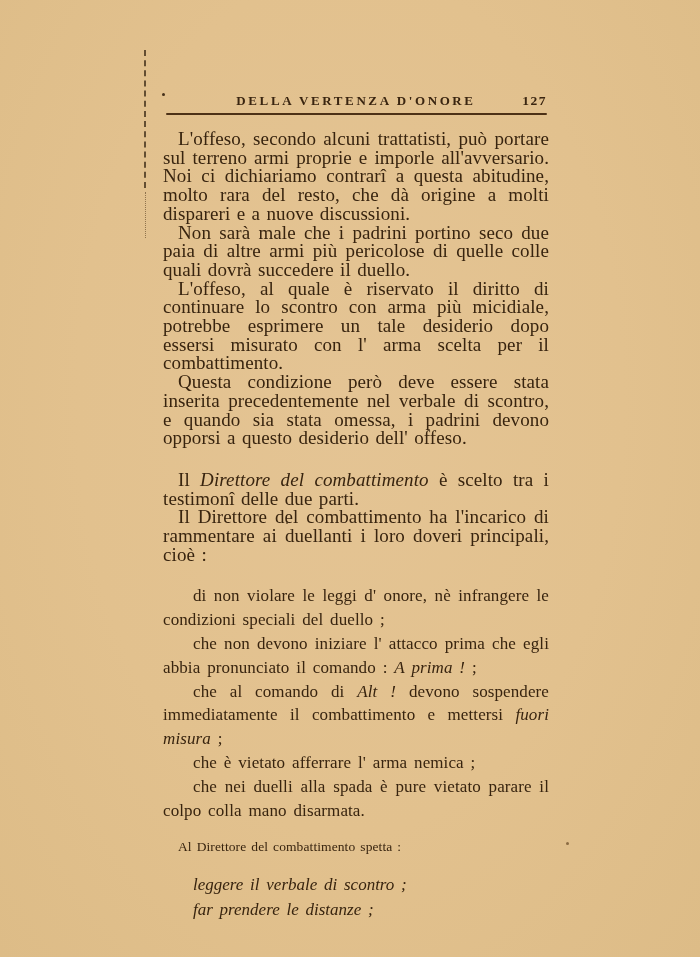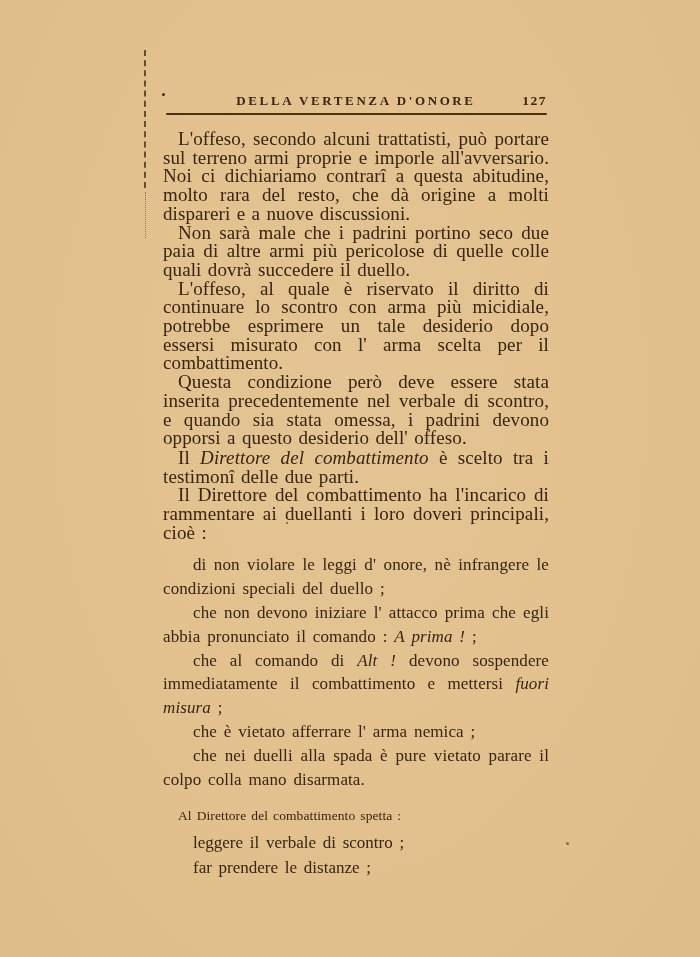--- a/index.html
+++ b/index.html
@@ -55,36 +55,36 @@
   .chapter-heading {
     margin-top: 21px; text-align: center; font-size: 14px;
     letter-spacing: 0.6px; white-space: nowrap;
   }
   .chapter-heading .numeral { font-size: 15px; letter-spacing: 1px; }
   .chapter-heading .separator { padding: 0 7px; }
   .chapter-heading .title {
     font-variant: small-caps; letter-spacing: 1.8px; font-size: 14.5px; font-weight: bold;
   }
 
-  .director-text { margin-top: 1px; }
+  .director-text { margin-top: 23px; }
 
-  .duties-text { margin-top: 11px; }
+  .duties-text { margin-top: 20px; }
   .duties-text .para {
     font-size: 17px; line-height: 23.8px;
     text-align: justify; text-indent: 30px;
     word-spacing: 2.5px; letter-spacing: 0.1px;
   }
 
   .spetta-text { margin-top: 15px; }
   .spetta-text .para {
     font-size: 13.5px; line-height: 19px; text-indent: 15px;
     letter-spacing: 0.1px; word-spacing: 1.5px;
   }
 
-  .tasks-text { margin-top: 5px; }
+  .tasks-text { margin-top: 16px; font-style: italic; }
   .tasks-text .para {
     font-size: 17px; line-height: 25px; text-indent: 30px;
     text-align: left; word-spacing: 2.5px;
   }
 </style>
 </head>
 <body>
 
 <div class="page">
 

